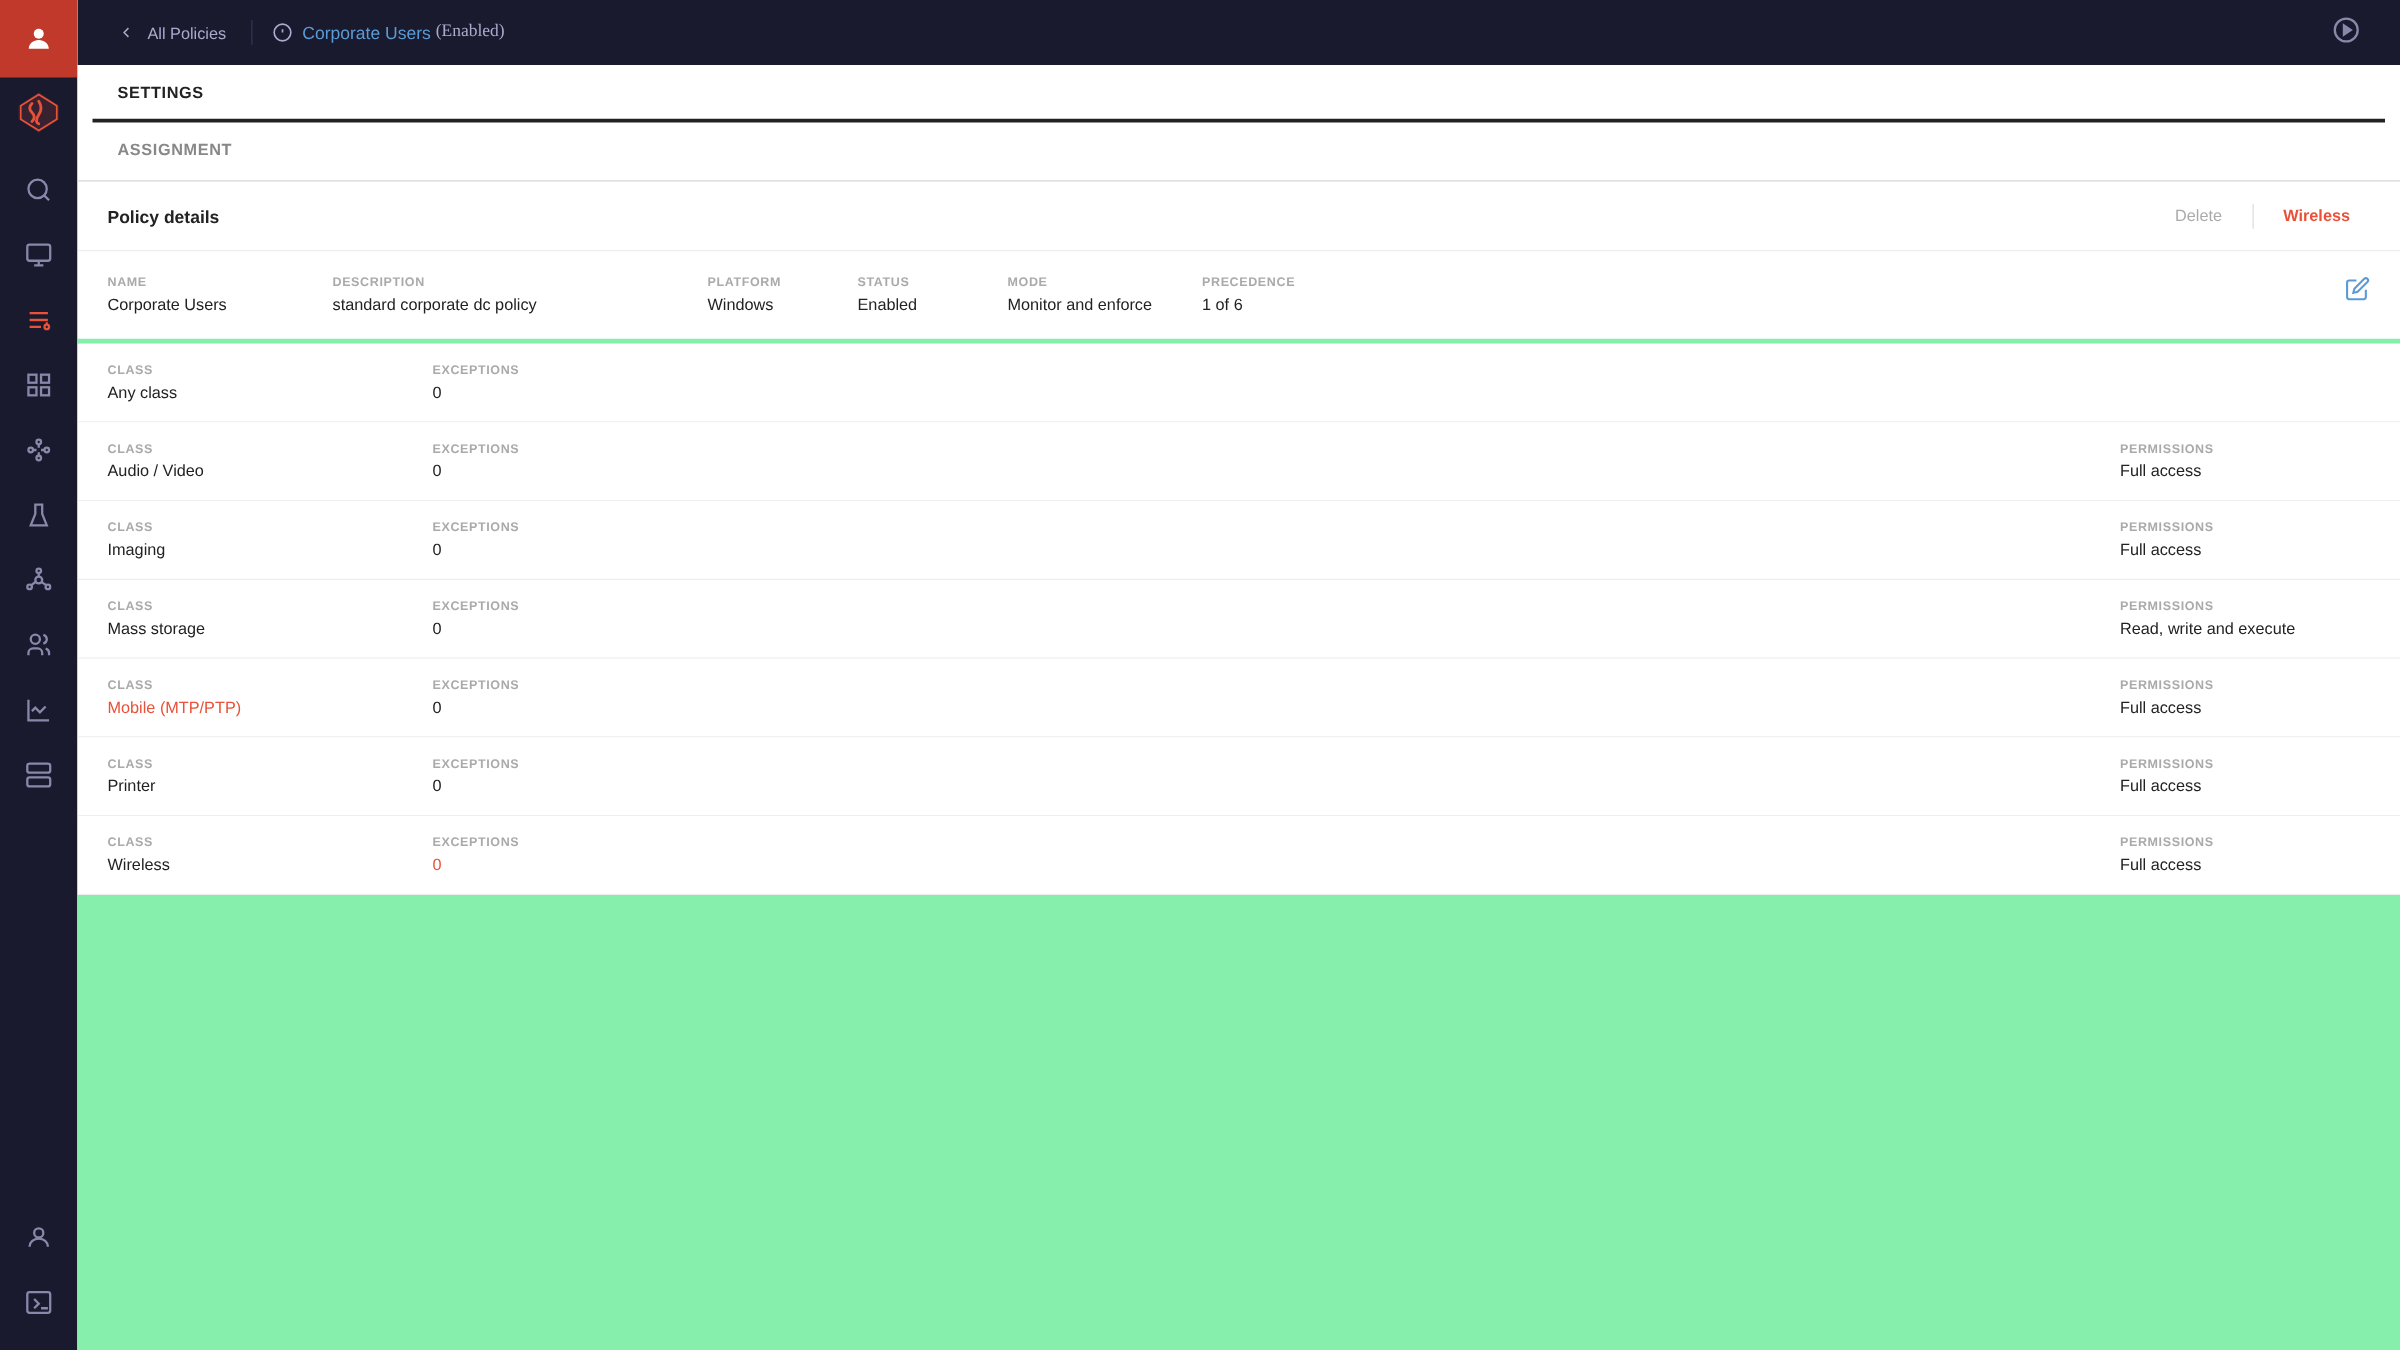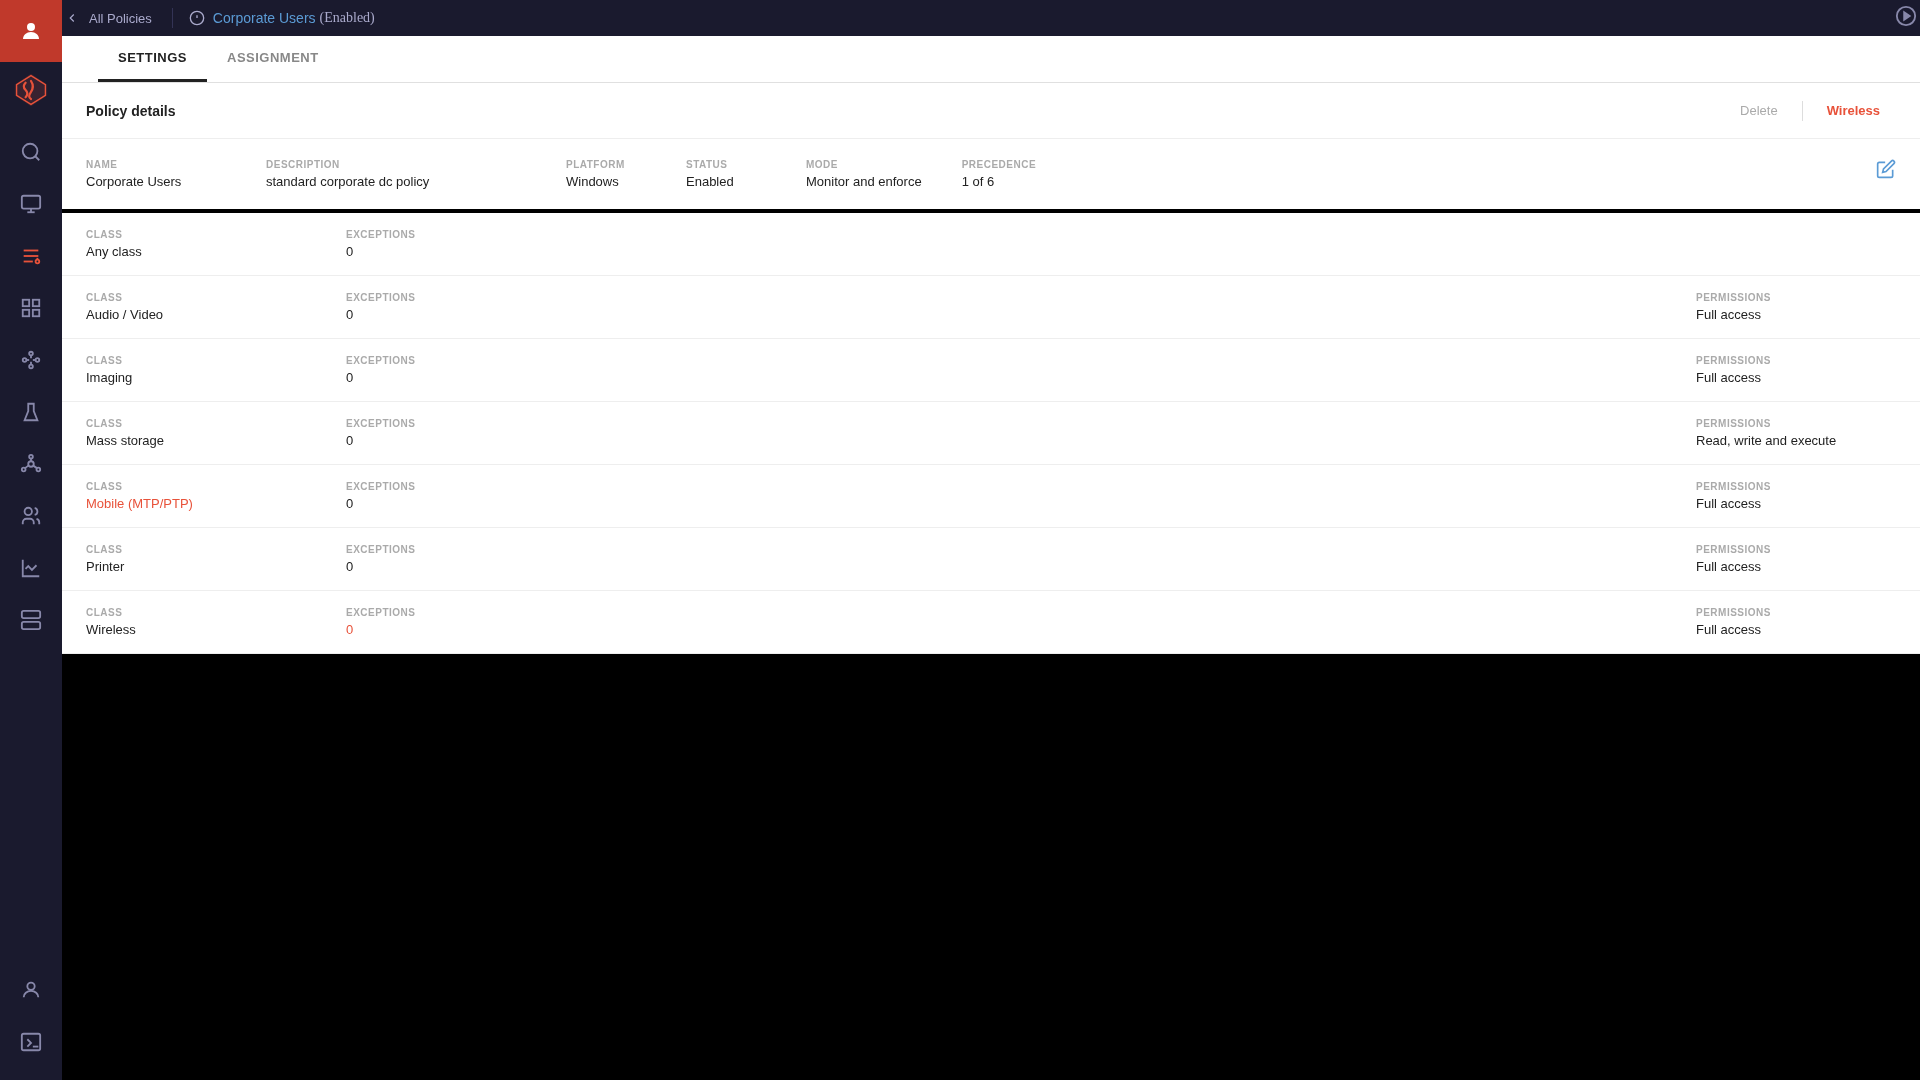--- a/index.html
+++ b/index.html
@@ -65,25 +65,25 @@
     .main {
       flex: 1;
       display: flex;
       flex-direction: column;
       background: #f5f5f5;
       overflow: hidden;
     }
 
     
     .topbar {
-      height: 36px;
+      height: 52px;
       background: #1a1a2e;
       display: flex;
       align-items: center;
-      padding: 0 3px;
+      padding: 0 32px;
       gap: 0;
     }
     .topbar-back {
       display: flex;
       align-items: center;
       gap: 6px;
       color: #aaaacc;
       font-size: 13px;
       cursor: pointer;
       padding-right: 20px;
@@ -113,42 +113,43 @@
     .topbar-play {
       color: #8888aa;
       cursor: pointer;
     }
 
     
     .tabs {
       background: #fff;
       display: flex;
       border-bottom: 1px solid #e0e0e0;
-      padding: 0 36px;
+      padding: 0 12px;
+      flex-direction: column;
     }
     .tab {
       padding: 14px 20px;
       font-size: 13px;
       font-weight: 600;
       letter-spacing: 0.5px;
       color: #888;
       cursor: pointer;
       border-bottom: 3px solid transparent;
       text-transform: uppercase;
     }
     .tab.active {
       color: #222;
       border-bottom-color: #222;
     }
 
     
     .content {
       flex: 1;
       overflow-y: auto;
-      background: #000000;
+      background: #86efac;
     }
 
     
     .section {
       background: #fff;
       margin-bottom: 4px;
     }
     .section-header {
       display: flex;
       align-items: center;

